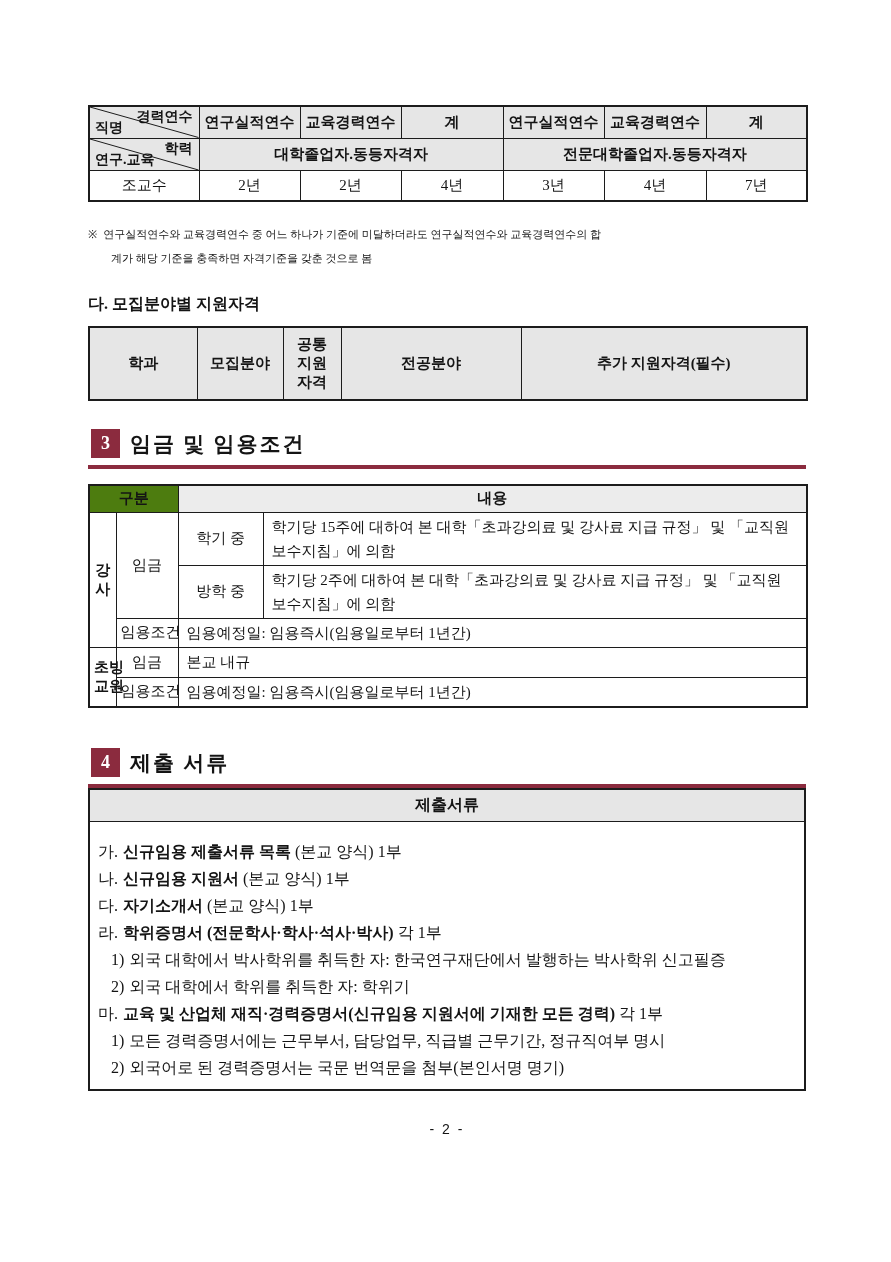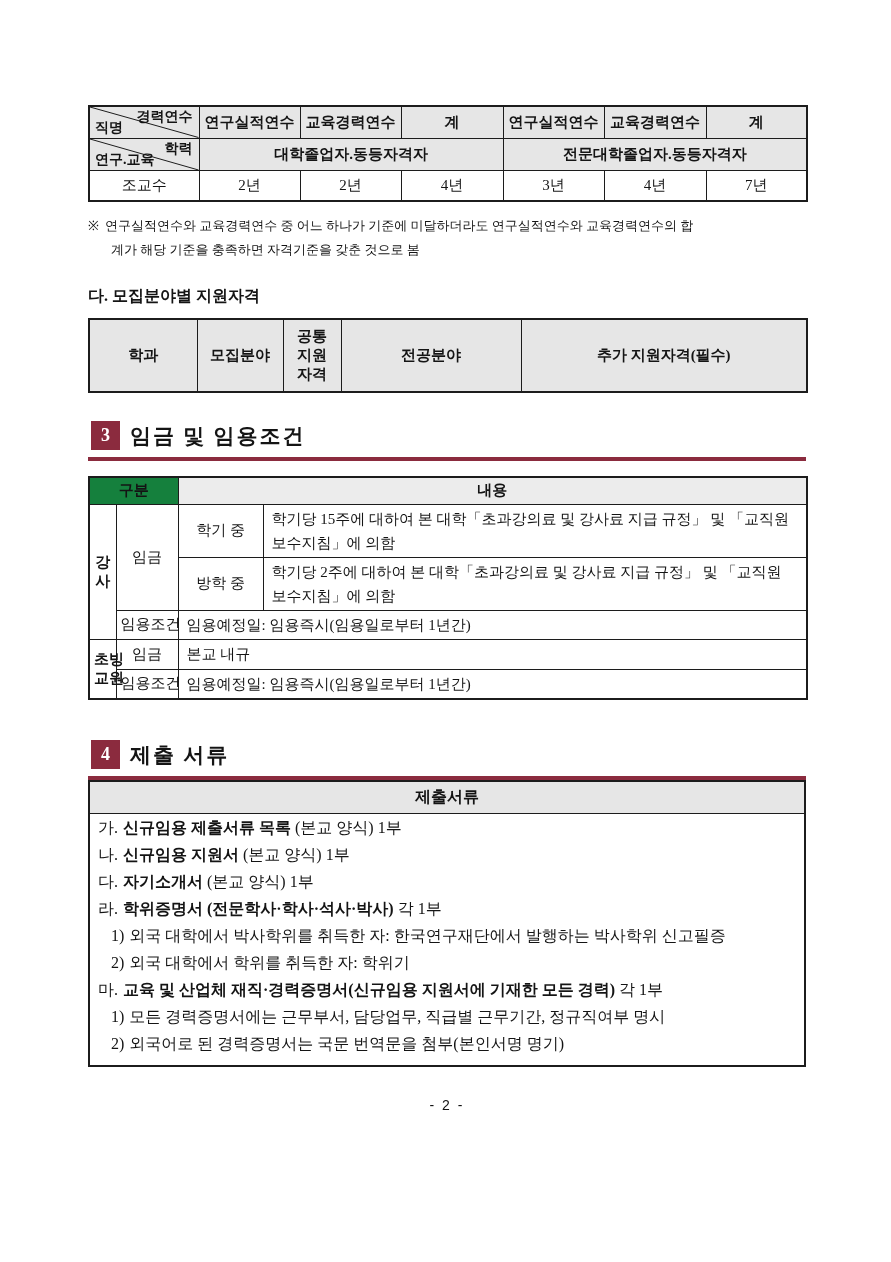--- a/index.html
+++ b/index.html
@@ -23,21 +23,21 @@
   .hdr { background:#e6e6e6; font-weight:bold; }
   .preline { white-space:pre-line; line-height:1.25; }
 
   
   td.diag { position:relative; padding:0; }
   td.diag svg.diagline { position:absolute; left:0; top:0; width:100%; height:100%; }
   td.diag .dt { position:absolute; top:1px; right:6px; font-size:14px; font-weight:bold; }
   td.diag .db { position:absolute; bottom:1px; left:5px; font-size:14px; font-weight:bold; }
 
   
-  .note { margin-top:12px; font-size:13px; line-height:24px; }
+  .note { margin-top:20px; font-size:11px; line-height:24px; }
   .note .marker { margin-right:6px; }
   .note .l2 { margin-left:23px; }
 
   
   .da-title { margin-top:24px; font-size:16px; font-weight:bold; }
 
   
   .t2 { margin-top:11px; }
   .t2 tr.hrow td { height:73px; }
   .t2 tr.brow td { height:44px; }
@@ -63,21 +63,21 @@
   .t3 tr.h  td { height:27px; }
   .t3 tr.r1 td { height:50px; }
   .t3 tr.r2 td { height:50px; }
   .t3 tr.r3 td { height:28px; }
   .t3 tr.r4 td { height:30px; }
   .t3 tr.r5 td { height:30px; }
 
   
   .t4 { }
   .t4 tr.h td { height:32px; font-size:16px; }
-  .t4 td.listcell { text-align:left; vertical-align:top; padding:0 8px 8px 8px; }
+  .t4 td.listcell { text-align:left; vertical-align:top; padding:16px 8px 8px 8px; }
   .doc-item { font-size:16px; line-height:27px; }
   .doc-item .lead { margin-right:5px; }
   .doc-item .b { font-weight:bold; }
   .doc-item.sub { margin-left:13px; }
 
   .footer { text-align:center; margin-top:30px; font-size:14px;
             font-family:"Liberation Sans","DejaVu Sans",sans-serif; letter-spacing:2px; }
 </style>
 </head>
 <body>
@@ -168,21 +168,21 @@
 
   <table class="tbl t3">
     <colgroup>
       <col style="width:27px">
         <col style="width:62px">
         <col style="width:85px">
         <col style="width:544px">
     </colgroup>
     <tbody>
         <tr class="h">
-      <td class="hdr" colspan="2" style="background:#15803d">구분</td>
+      <td class="hdr" colspan="2" style="background:#4d7c0f">구분</td>
       <td class="hdr" colspan="2" style="background:#ececec">내용</td>
     </tr>
     <tr class="r1">
       <td class="preline lbl" rowspan="3">강
 사</td>
       <td rowspan="2">임금</td>
       <td>학기 중</td>
       <td class="content">학기당 15주에 대하여 본 대학「초과강의료 및 강사료 지급 규정」 및 「교직원 보수지침」에 의함</td>
     </tr>
     <tr class="r2">

